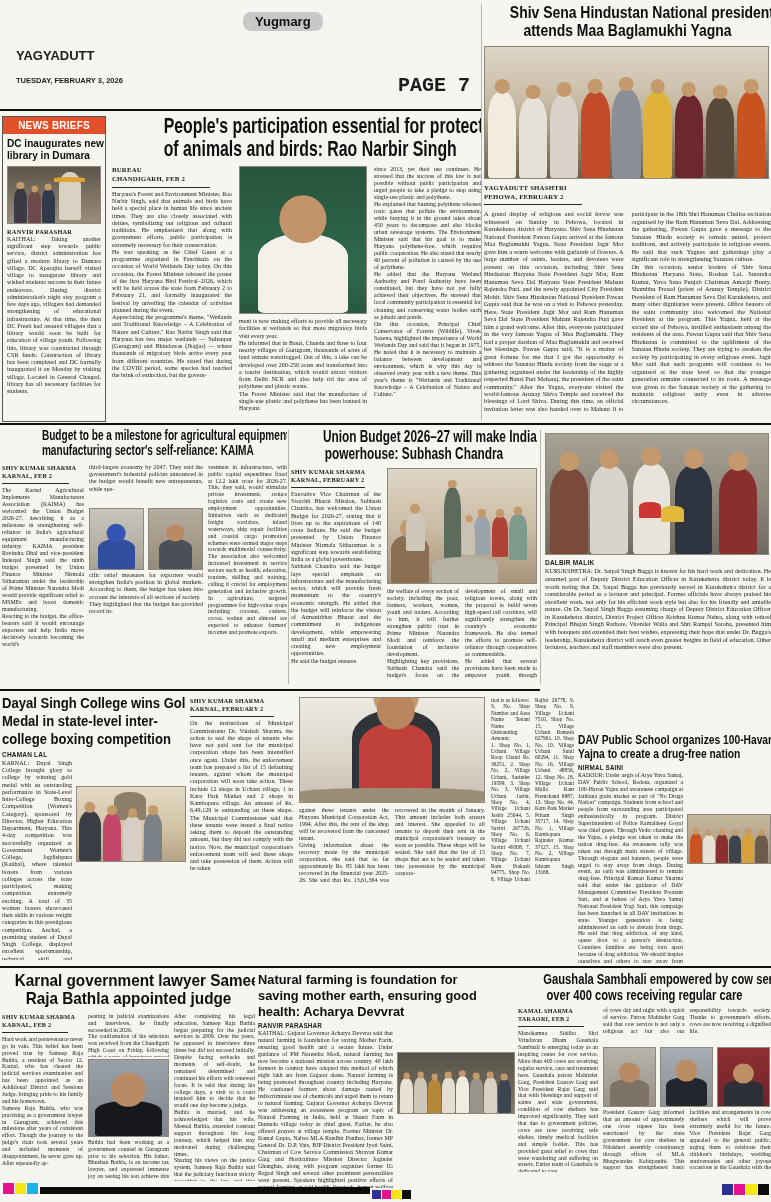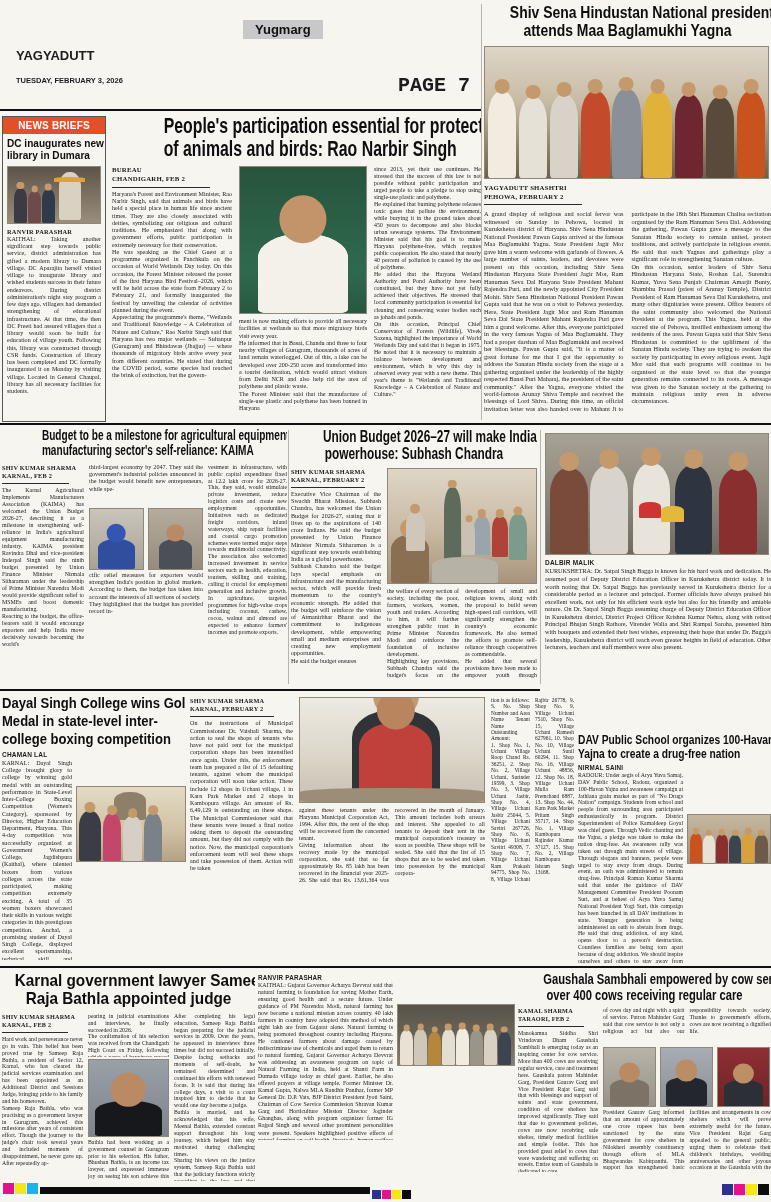--- a/index.html
+++ b/index.html
@@ -35,21 +35,21 @@
   .mast-brand { font-family:"Liberation Sans", sans-serif; font-weight:700; color:#e7482d; letter-spacing:-2px; line-height:.95; }
   .briefs-label { background:#e2502a; color:#ffffff; font-family:"Liberation Sans", sans-serif; font-weight:700; font-size:10px; text-align:center; padding:3px 0; letter-spacing:.2px; }
   .reg { position:absolute; width:11px; height:11px; }
 </style>
 </head>
 <body>
 
 <div class="abs" style="left:0;top:0;width:481px;height:110px;">
   <div class="abs" style="left:16px;top:48px;font-family:'Liberation Sans',sans-serif;font-weight:700;font-size:13px;">YAGYADUTT</div>
   <div class="abs" style="left:16px;top:76px;font-family:'Liberation Sans',sans-serif;font-weight:700;font-size:7.5px;">TUESDAY, FEBRUARY 3, 2026</div>
-  <div class="abs" style="left:243px;top:20px;background:#c8c8c8;color:#111;font-family:'Liberation Sans',sans-serif;font-weight:700;font-size:13px;padding:2px 12px;">Yugmarg</div>
+  <div class="abs" style="left:243px;top:12px;background:#c8c8c8;color:#111;font-family:'Liberation Sans',sans-serif;font-weight:700;font-size:13px;padding:2px 12px;border-radius:8px;">Yugmarg</div>
   <div class="abs" style="left:398px;top:74px;font-family:Liberation Mono, monospace;font-weight:700;font-size:20px;">PAGE 7</div>
 </div>
 <div class="abs rule" style="left:0;top:109px;width:481px;height:2px;"></div>
 <div class="abs vrule" style="left:481px;top:4px;height:416px;"></div>
 
 <div class="abs" style="left:484px;top:4px;width:287px;height:418px;overflow:hidden;">
   <div class="hl center" style="font-size:17px;line-height:1.08;">
     <span class="ln" style="transform:scaleX(.82);">Shiv Sena Hindustan National president</span>
     <span class="ln" style="transform:scaleX(.82);">attends Maa Baglamukhi Yagna</span>
   </div>
@@ -383,20 +383,25 @@
     </div>
     <div style="width:81px;">
       <div class="bodytxt" style="height:168px;font-size:5.8px;">After completing his legal education, Sameep Raja Bathla began preparing for the judicial services in 2009. Over the years, he appeared in interviews three times but did not succeed initially. Despite facing setbacks and moments of self-doubt, he remained determined and continued his efforts with renewed focus. It is said that during his college days, a visit to a court inspired him to decide that he would one day become a judge.
 Bathla is married, and he acknowledged that his wife, Meenal Bathla, extended constant support throughout his long journey, which helped him stay motivated during challenging times.
 Sharing his views on the justice system, Sameep Raja Bathla said that the judiciary functions strictly according to the law and that every citizen has the right to justice.</div>
     </div>
   </div>
 </div>
 
 <div class="abs" style="left:258px;top:972px;width:257px;height:220px;overflow:hidden;">
+  <div class="hl left" style="font-size:13.5px;line-height:1.18;">
+    <span class="ln" style="transform:scaleX(.95);">Natural farming is foundation for</span>
+    <span class="ln" style="transform:scaleX(.95);">saving mother earth, ensuring good</span>
+    <span class="ln" style="transform:scaleX(.95);">health: Acharya Devvrat</span>
+  </div>
   <div class="byline" style="font-family:'Liberation Sans',sans-serif;font-size:6.3px;margin-top:2px;">RANVIR PARASHAR</div>
   <div style="height:158px;overflow:hidden;">
     <div class="photo" style="float: right; width: 118px; height: 62px; margin: 22px 0px 3px 4px; background: linear-gradient(rgb(87, 83, 74) 0%, rgb(110, 103, 90) 60%, rgb(134, 128, 111) 100%);">
         <div class="fig" style="left: 2%; bottom: 0%; width: 11%; height: 58%; background: rgb(232, 226, 212);">
           <div class="fighead" style="background: rgb(196, 154, 108);"></div>
         </div>
         <div class="fig" style="left: 14%; bottom: 0%; width: 11%; height: 60%; background: rgb(207, 200, 184);">
           <div class="fighead" style="background: rgb(196, 154, 108);"></div>
         </div>
         <div class="fig" style="left: 26%; bottom: 0%; width: 11%; height: 56%; background: rgb(181, 135, 58);">

